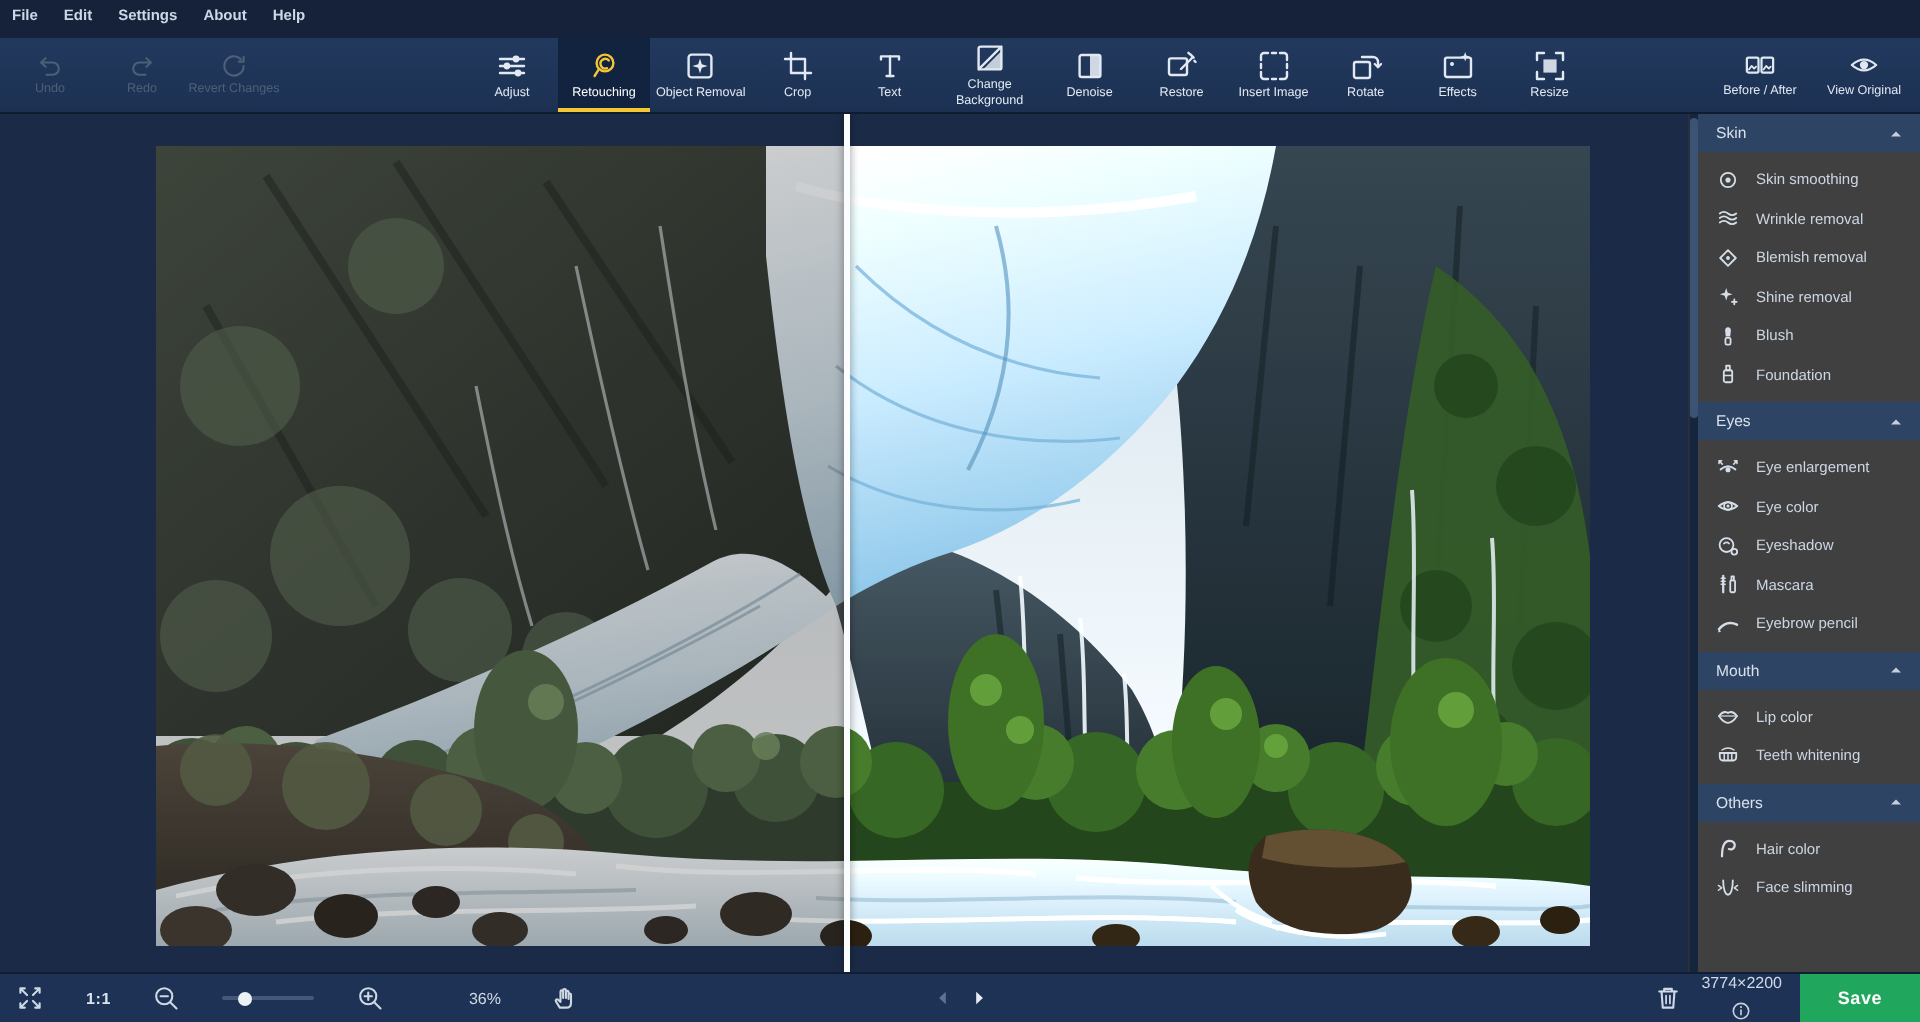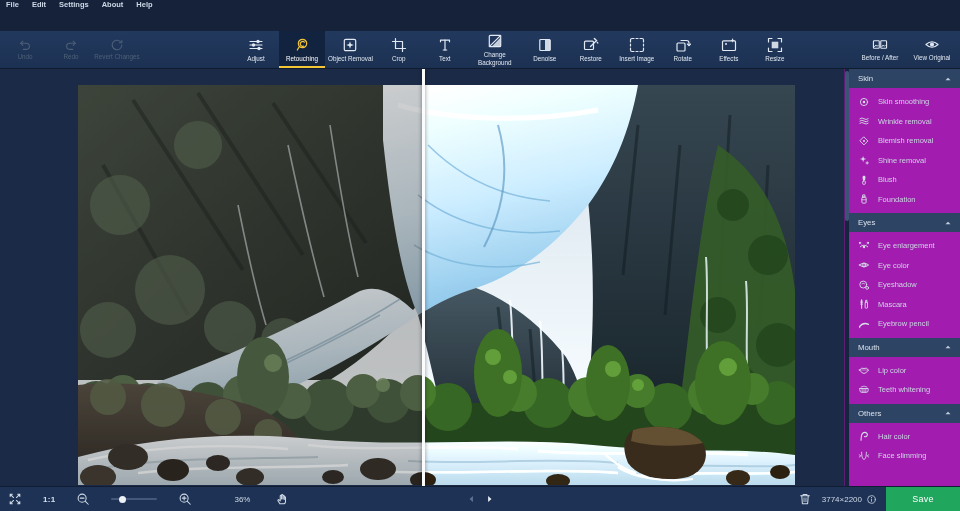--- a/index.html
+++ b/index.html
@@ -1,22 +1,22 @@
 <!DOCTYPE html>
 <html><head>
 <meta charset="utf-8">
 <style>
   html,body{margin:0;padding:0;background:#0e1828;}
   body{width:960px;height:511px;overflow:hidden;font-family:"Liberation Sans",sans-serif;
        -webkit-font-smoothing:antialiased;}
   .app{width:960px;height:511px;display:flex;flex-direction:column;background:#1b2b47;color:#d6dfeb;}
 
   
-  .menubar{height:15px;background:#15223a;display:flex;gap:13px;
-           padding:0 0 16px 6px;font-size:7.5px;font-weight:700;color:#cdd8e6;flex:0 0 auto;}
+  .menubar{height:15px;background:#15223a;display:flex;align-items:center;gap:13px;
+           padding:0 0 4px 6px;font-size:7.5px;font-weight:700;color:#cdd8e6;flex:0 0 auto;}
   .menubar span{cursor:default;}
 
   
   .toolbar{height:37px;background:linear-gradient(#213least,#1d3254);background:linear-gradient(#22395e,#1c3152);
            position:relative;flex:0 0 auto;border-bottom:1px solid #0f1b2f;}
   .hist-group{position:absolute;left:2px;top:0;height:100%;display:flex;}
   .hist-btn{width:46px;display:flex;flex-direction:column;align-items:center;justify-content:center;
             gap:1px;color:#4e6078;font-size:6.3px;line-height:1.15;text-align:center;cursor:default;}
   .hist-btn .icn{width:14px;height:14px;}
   .tools-group{position:absolute;left:233px;top:0;height:100%;display:flex;}
@@ -35,21 +35,21 @@
   .canvas{width:845px;position:relative;background:#1b2b47;overflow:hidden;}
   .photo{position:absolute;left:78px;top:16px;width:717px;height:400px;}
   .half{position:absolute;inset:0;}
   .half svg{display:block;width:717px;height:400px;}
   .before{clip-path:inset(0 51.95% 0 0);filter:brightness(.84) saturate(.6) contrast(.96);}
   .after{clip-path:inset(0 0 0 48.05%);filter:brightness(1.04) saturate(1.22) contrast(1.07);}
   .divider{position:absolute;left:422px;top:0;bottom:0;width:3px;background:#fbfcfd;z-index:6;cursor:ew-resize;
            box-shadow:0 0 4px rgba(0,0,0,.45);}
 
   
-  .sidebar{width:115px;background:#a21caf;border-left:1px solid #13203579;position:relative;flex:0 0 auto;overflow:hidden;}
+  .sidebar{width:115px;background:#404040;border-left:1px solid #13203579;position:relative;flex:0 0 auto;overflow:hidden;}
   .scrolltrack{position:absolute;left:0;top:0;bottom:0;width:4px;background:#16253e;}
   .scrollthumb{position:absolute;left:0;top:2px;width:4px;height:150px;background:#3b5375;border-radius:2px;}
   .sections{position:absolute;left:4px;right:0;top:0;}
   .sec-header{height:19px;background:#2e4464;display:flex;align-items:center;justify-content:space-between;
               padding:0 8px 0 9px;font-size:7.8px;color:#d8e1ec;cursor:pointer;}
   .sec-header .icn{width:8px;height:8px;color:#c3cfdd;}
   .sec-items{padding:4px 0 4px 0;}
   .side-item{height:19.5px;display:flex;align-items:center;gap:8px;padding-left:9px;font-size:7.5px;
              color:#ccd6e3;cursor:pointer;}
   .side-item .icn{width:12px;height:12px;flex:0 0 auto;color:#d6dfe9;}
@@ -63,23 +63,23 @@
   .slider{width:46px;height:14px;position:relative;cursor:pointer;}
   .slider .track{position:absolute;left:0;right:0;top:6px;height:2px;background:#46587a;border-radius:1px;}
   .slider .thumb{position:absolute;left:8px;top:3.5px;width:7px;height:7px;border-radius:50%;background:#ecf1f6;}
   .zoomval{font-size:8px;color:#cfd9e6;min-width:20px;margin-left:21px;}
   .bb-center{position:absolute;left:0;right:0;top:0;bottom:0;display:flex;align-items:center;
              justify-content:center;gap:9px;pointer-events:none;}
   .bb-center .navbtn{pointer-events:auto;width:9px;height:10px;cursor:pointer;display:block;}
   .navbtn.prev{color:#5e7292;}
   .navbtn.next{color:#e6edf5;}
   .bb-right{position:absolute;right:0;top:0;height:100%;display:flex;align-items:center;}
-  .dims{display:flex;align-items:center;gap:4px;margin:0 9px 0 10px;font-size:8px;color:#cfd9e6;}
+  .dims{display:flex;align-items:center;gap:4px;margin:0 9px 0 10px;font-size:8px;color:#cfd9e6;flex-direction:column;}
   .info-ic{width:11px;height:11px;color:#c4cfdd;cursor:pointer;}
-  .save-btn{width:74px;height:100%;background:#20a65d;color:#ffffff;font-size:9px;font-weight:400;
+  .save-btn{width:60px;height:100%;background:#20a65d;color:#ffffff;font-size:9px;font-weight:700;
             display:flex;align-items:center;justify-content:center;cursor:pointer;letter-spacing:.3px;}
 
   .icn{display:block;}
   .icn svg{display:block;width:100%;height:100%;fill:none;stroke:currentColor;stroke-width:1.2;
            stroke-linecap:round;stroke-linejoin:round;}
 </style>
 </head>
 <body>
 
 <div class="app">

